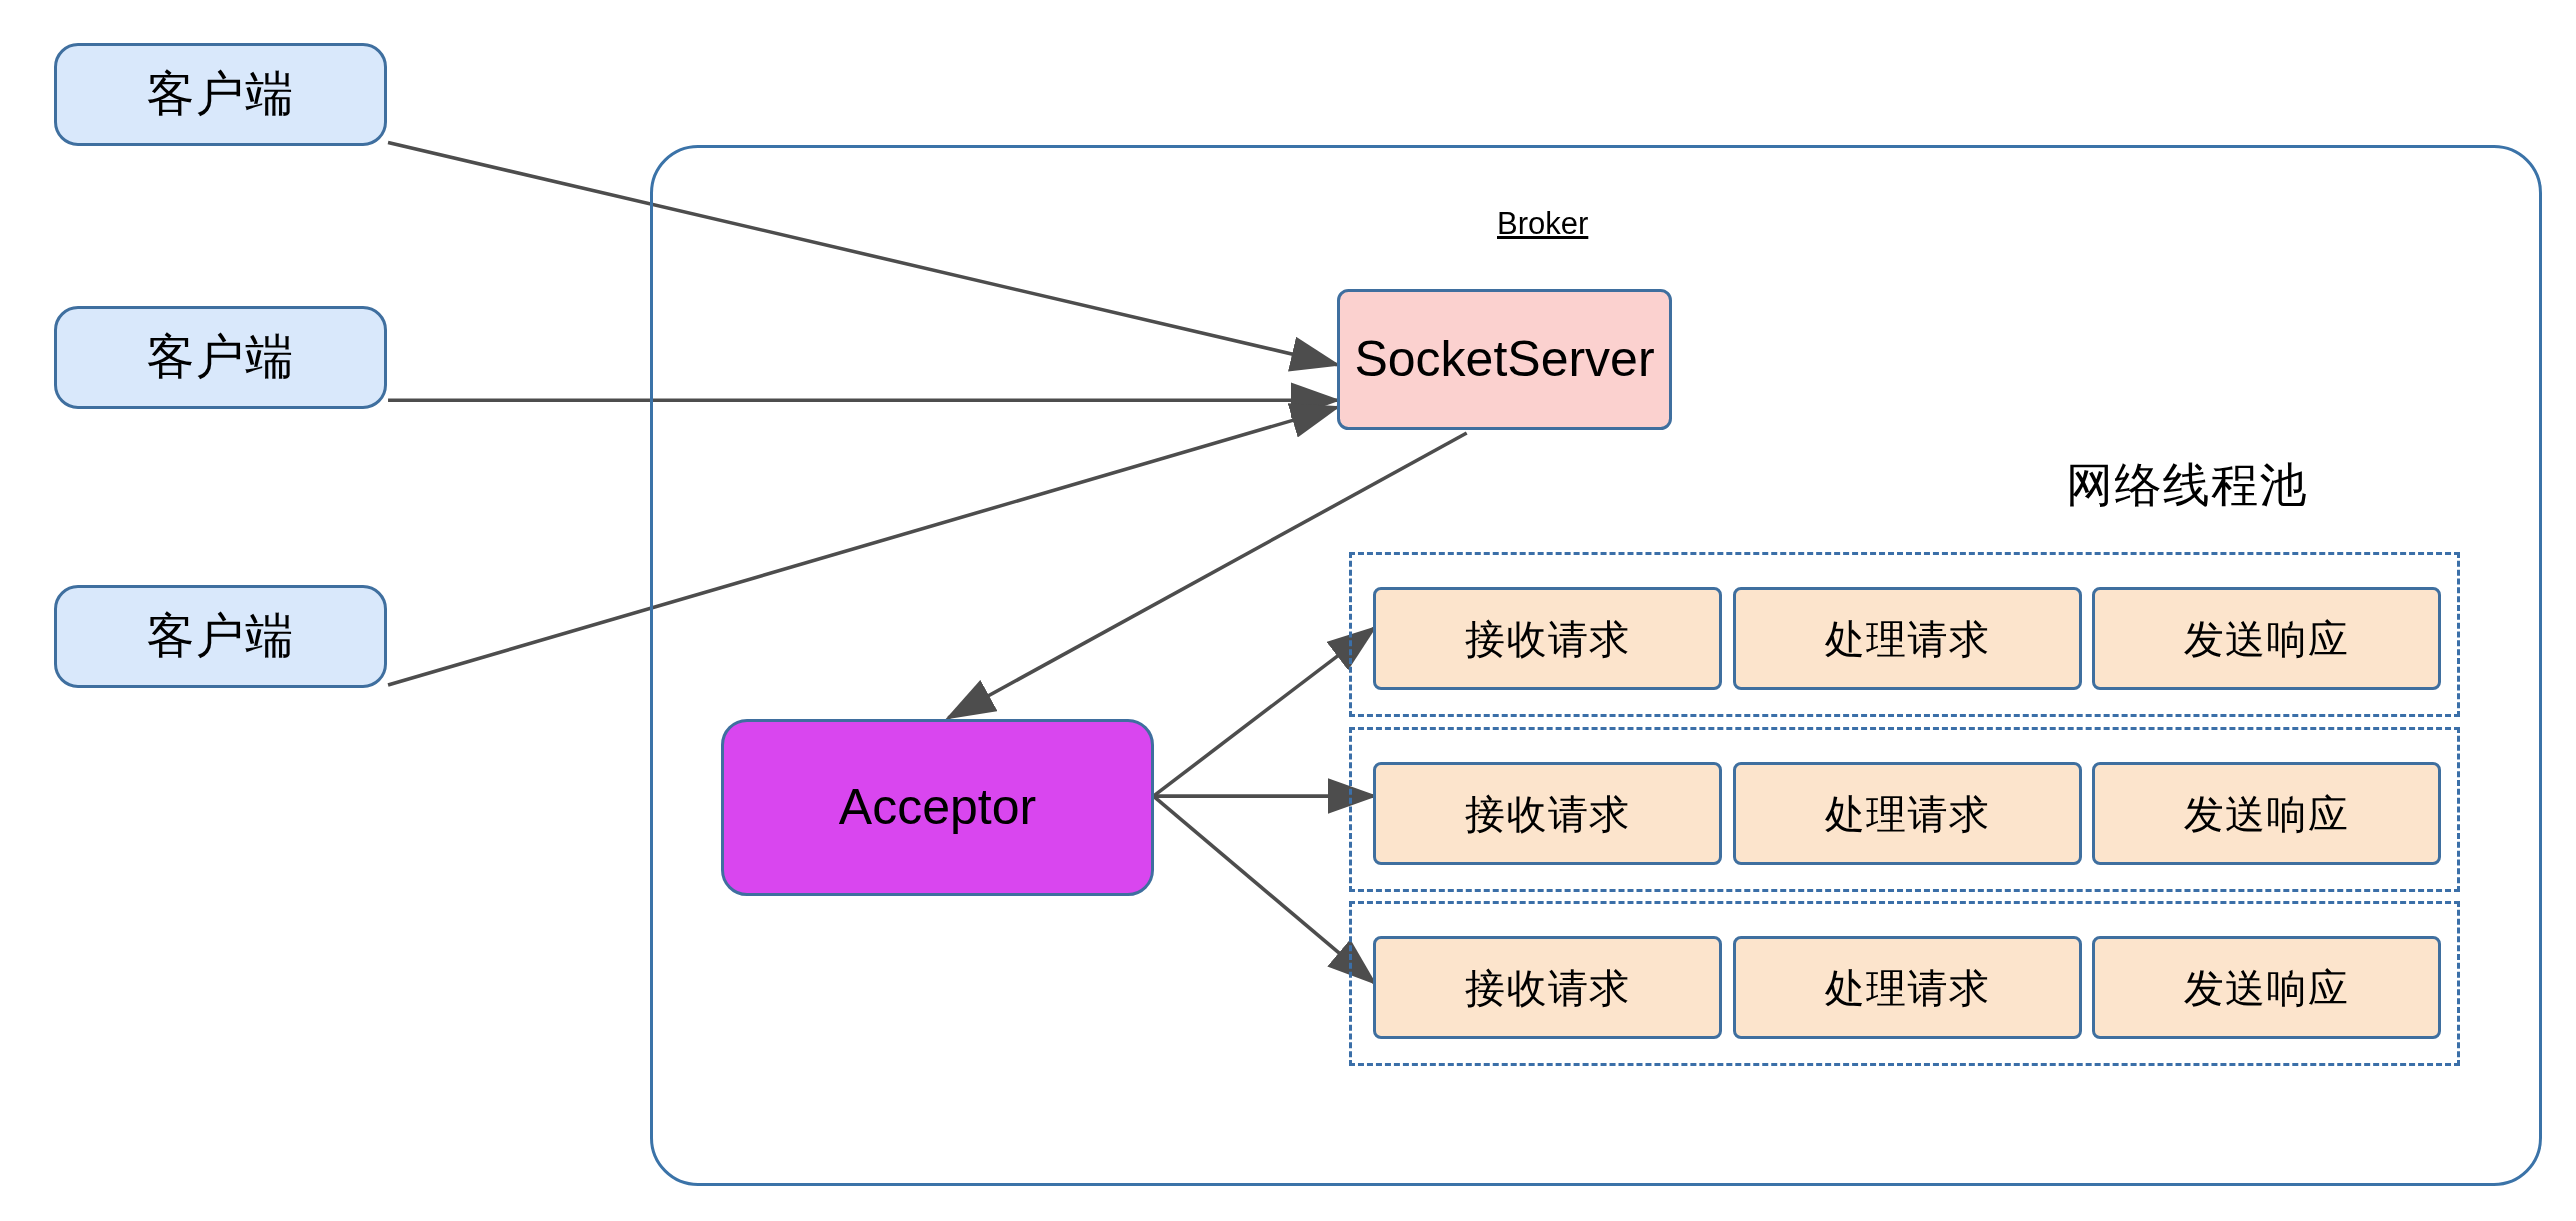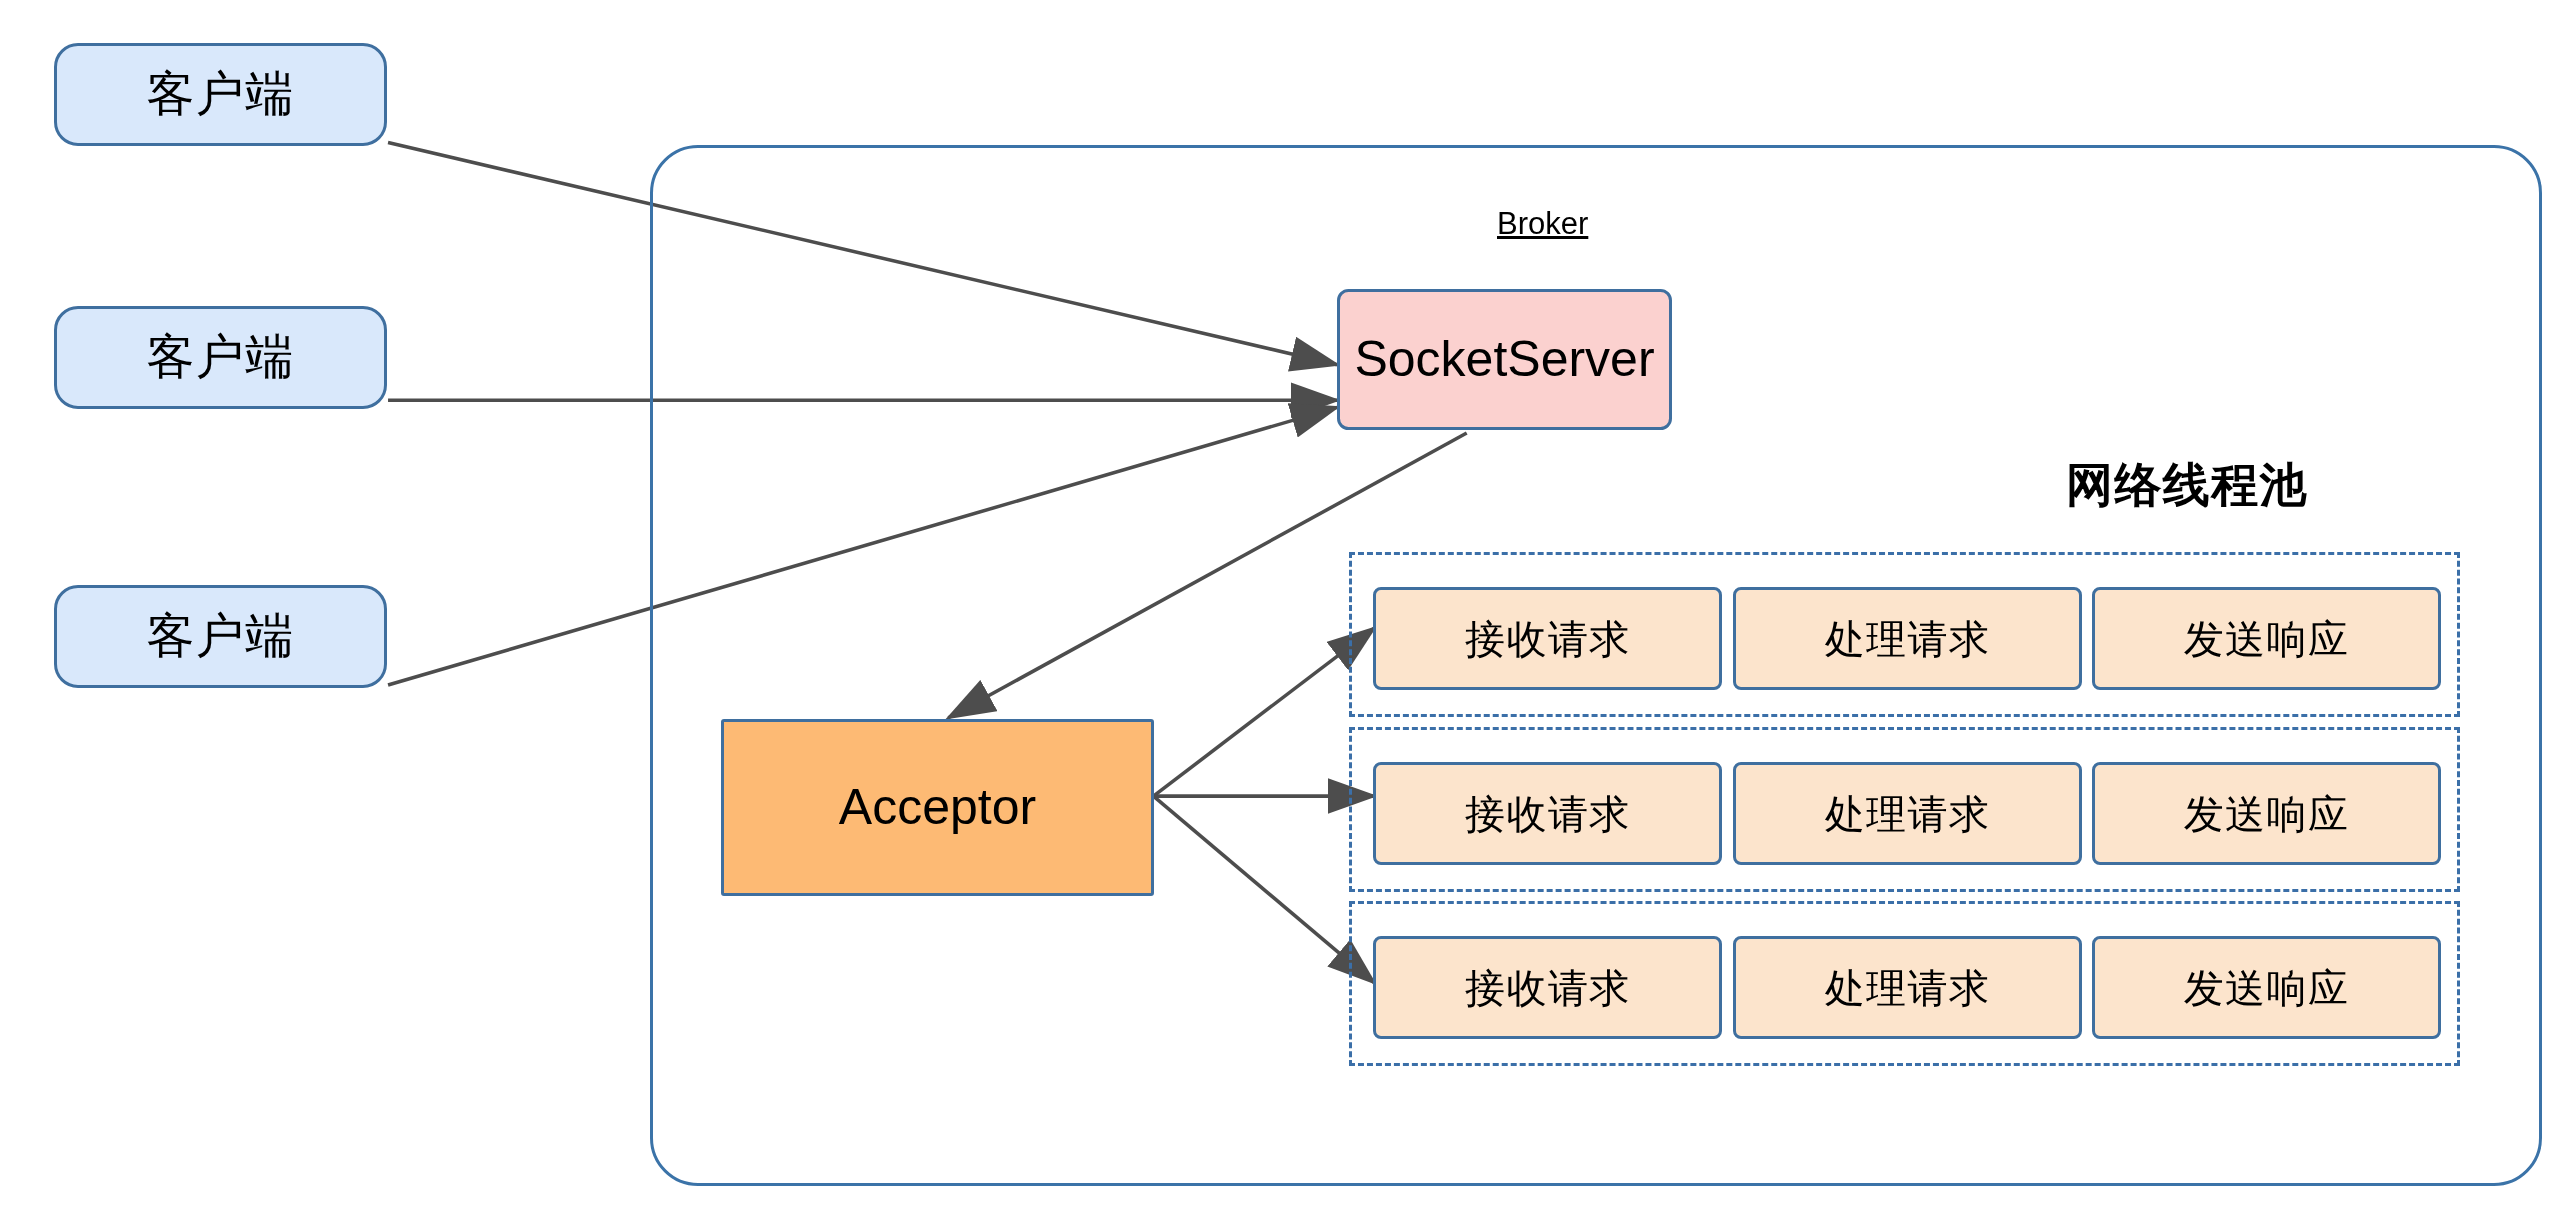--- a/index.html
+++ b/index.html
@@ -58,23 +58,23 @@
     white-space: nowrap;
     text-decoration: underline;
   }
   .socketserver-box {
     background: #fbd1cf;
     border: 3.6px solid #3f6f9f;
     border-radius: 11.4px;
     font-size: 50px;
   }
   .acceptor-box {
-    background: #fdba74;
+    background: #d946ef;
     border: 3.6px solid #3f6f9f;
-    border-radius: 3px;
+    border-radius: 26px;
     font-size: 50px;
   }
   .pool-title {
     position: absolute;
     font-size: 47px;
     color: #000000;
     white-space: nowrap;
     letter-spacing: 1.4px;
   }
   .thread-row {
@@ -137,21 +137,21 @@
   </div>
 
   <div class="node socketserver-box" style="left:1337px; top:289px; width:335px; height:141px;">
     <span>SocketServer</span>
   </div>
 
   <div class="node acceptor-box" style="left:721px; top:719px; width:433px; height:177px;">
     <span>Acceptor</span>
   </div>
 
-  <div class="pool-title" style="left:2066px; top:454px;font-weight:bold;">网络线程池</div>
+  <div class="pool-title" style="left:2066px; top:454px;">网络线程池</div>
 
   <div class="thread-row" style="left:1349px; top:552px; width:1111px; height:165px;">
     <div class="node stage-box" style="left:21.4px; top:32px; width:349px; height:103px;">
       <span>接收请求</span>
     </div>
     <div class="node stage-box" style="left:381px; top:32px; width:349px; height:103px;">
       <span>处理请求</span>
     </div>
     <div class="node stage-box" style="left:740px; top:32px; width:349px; height:103px;">
       <span>发送响应</span>

